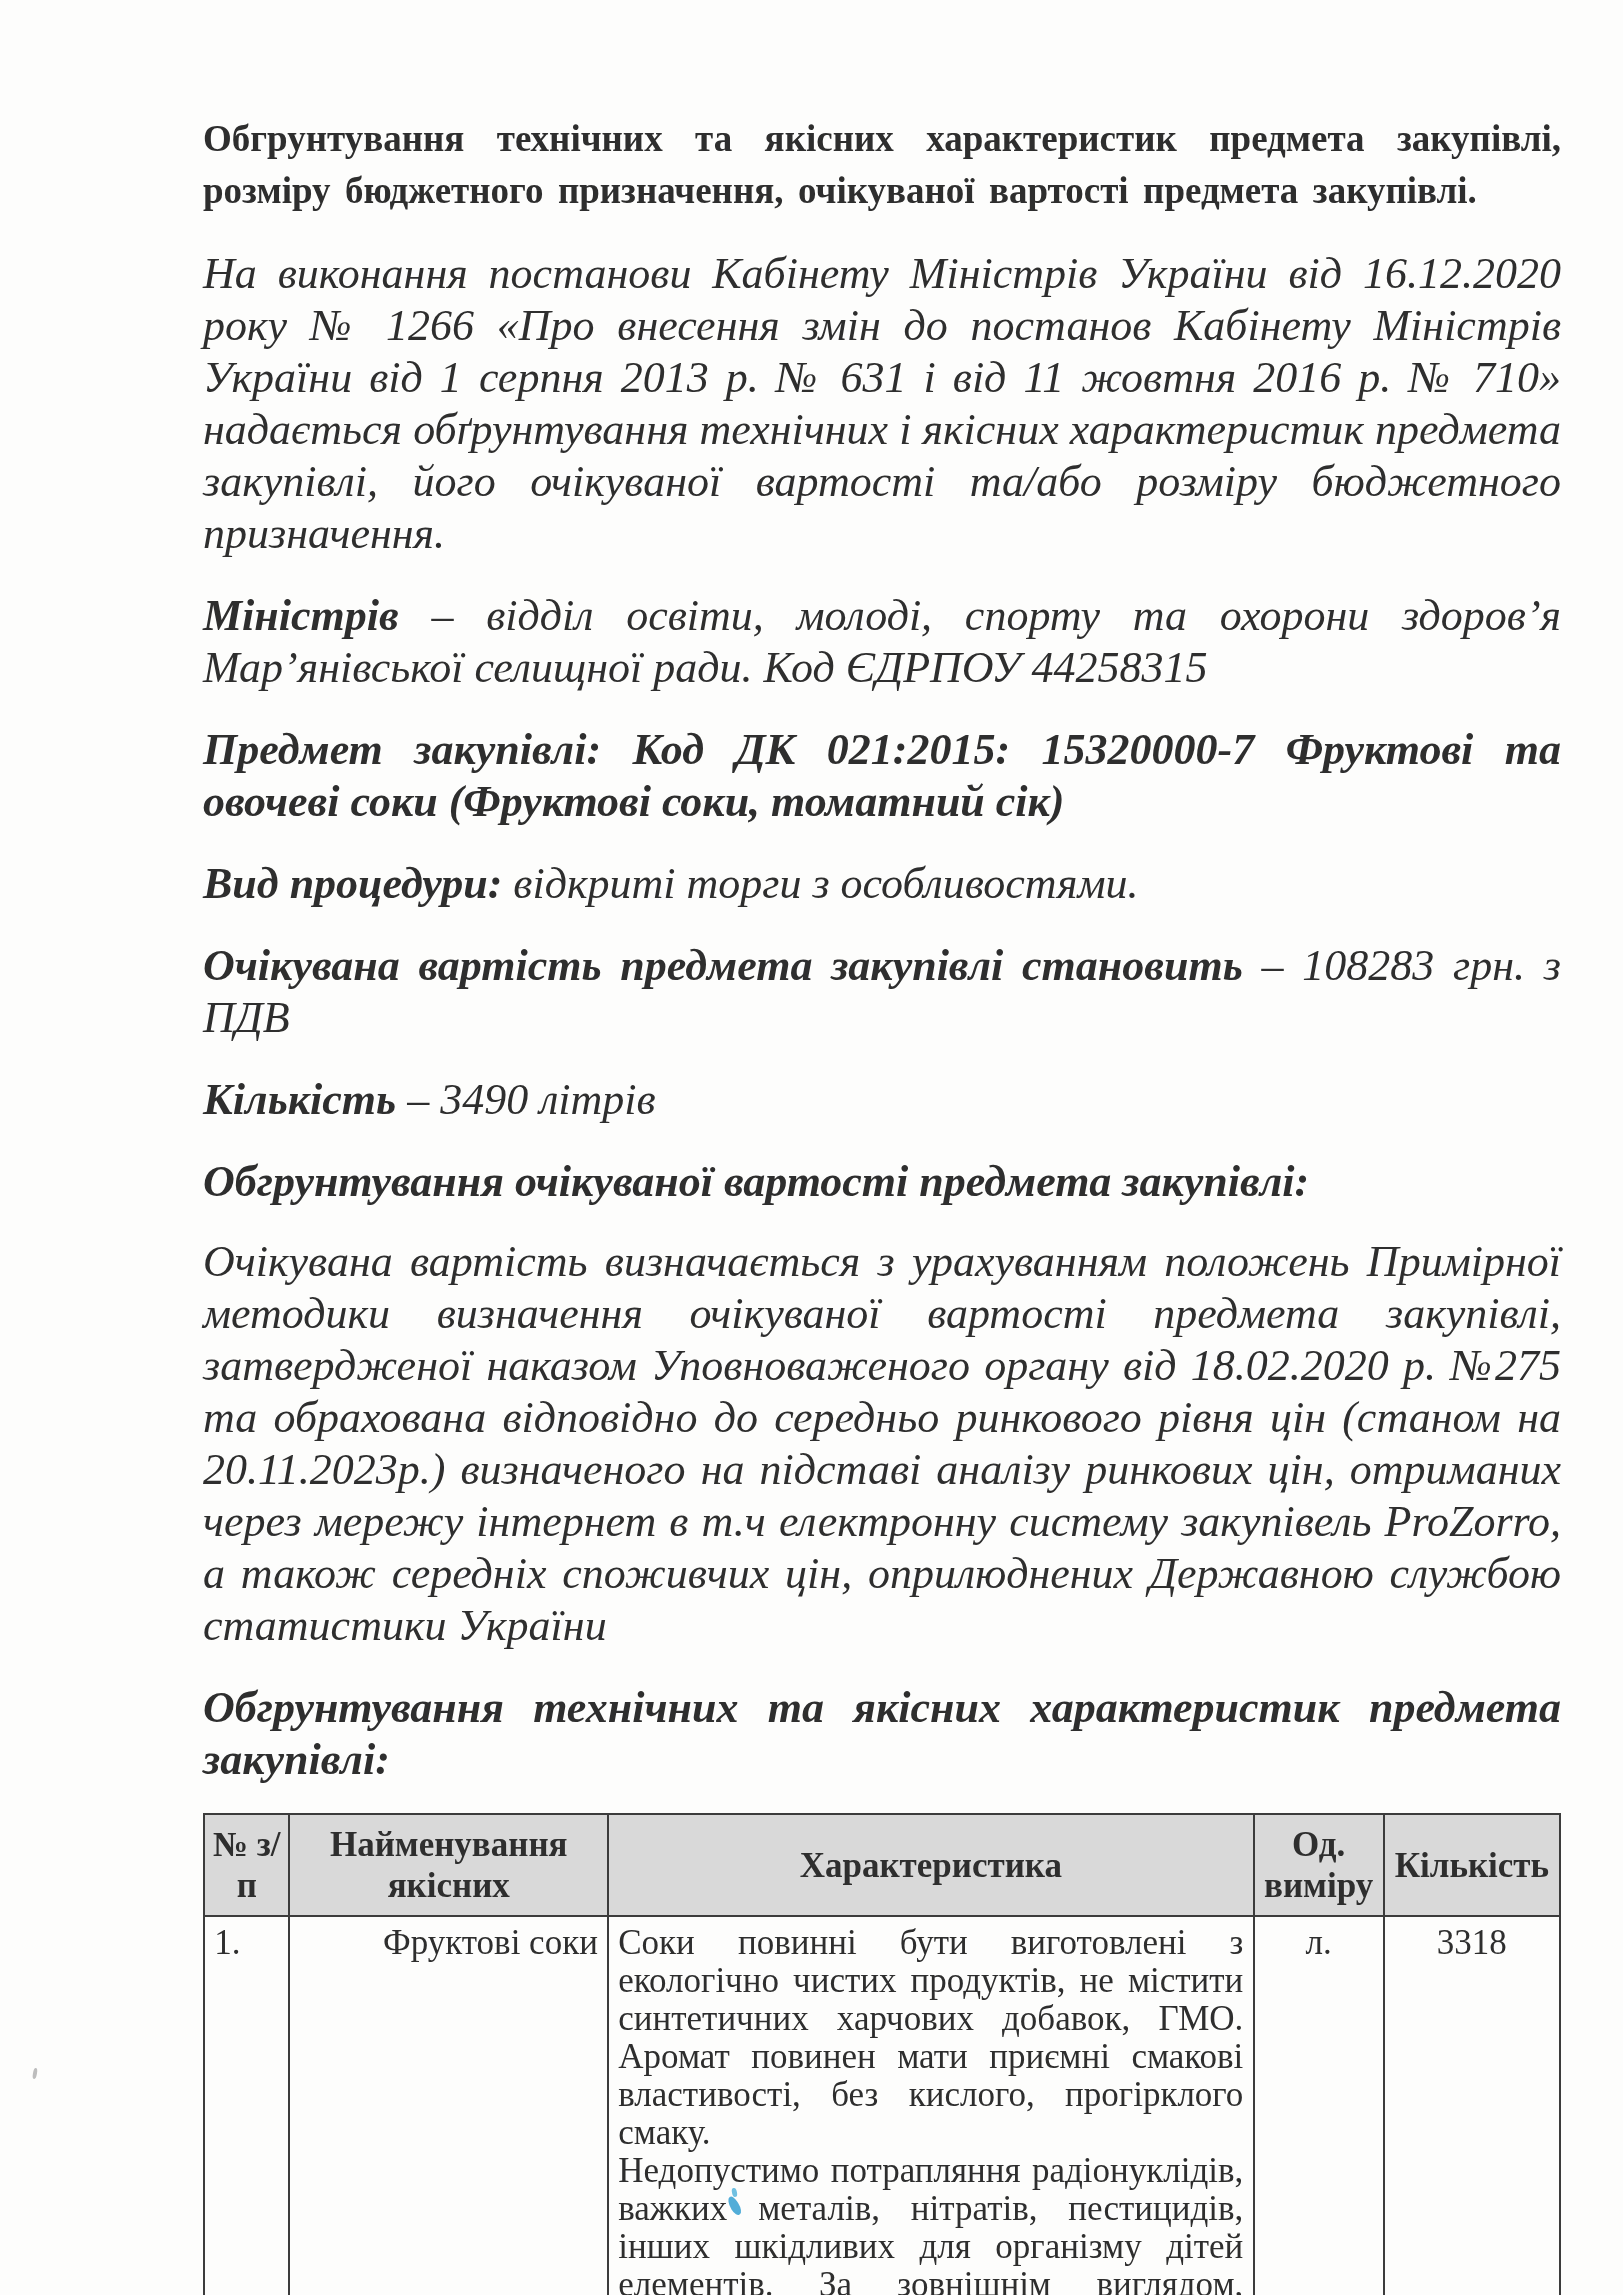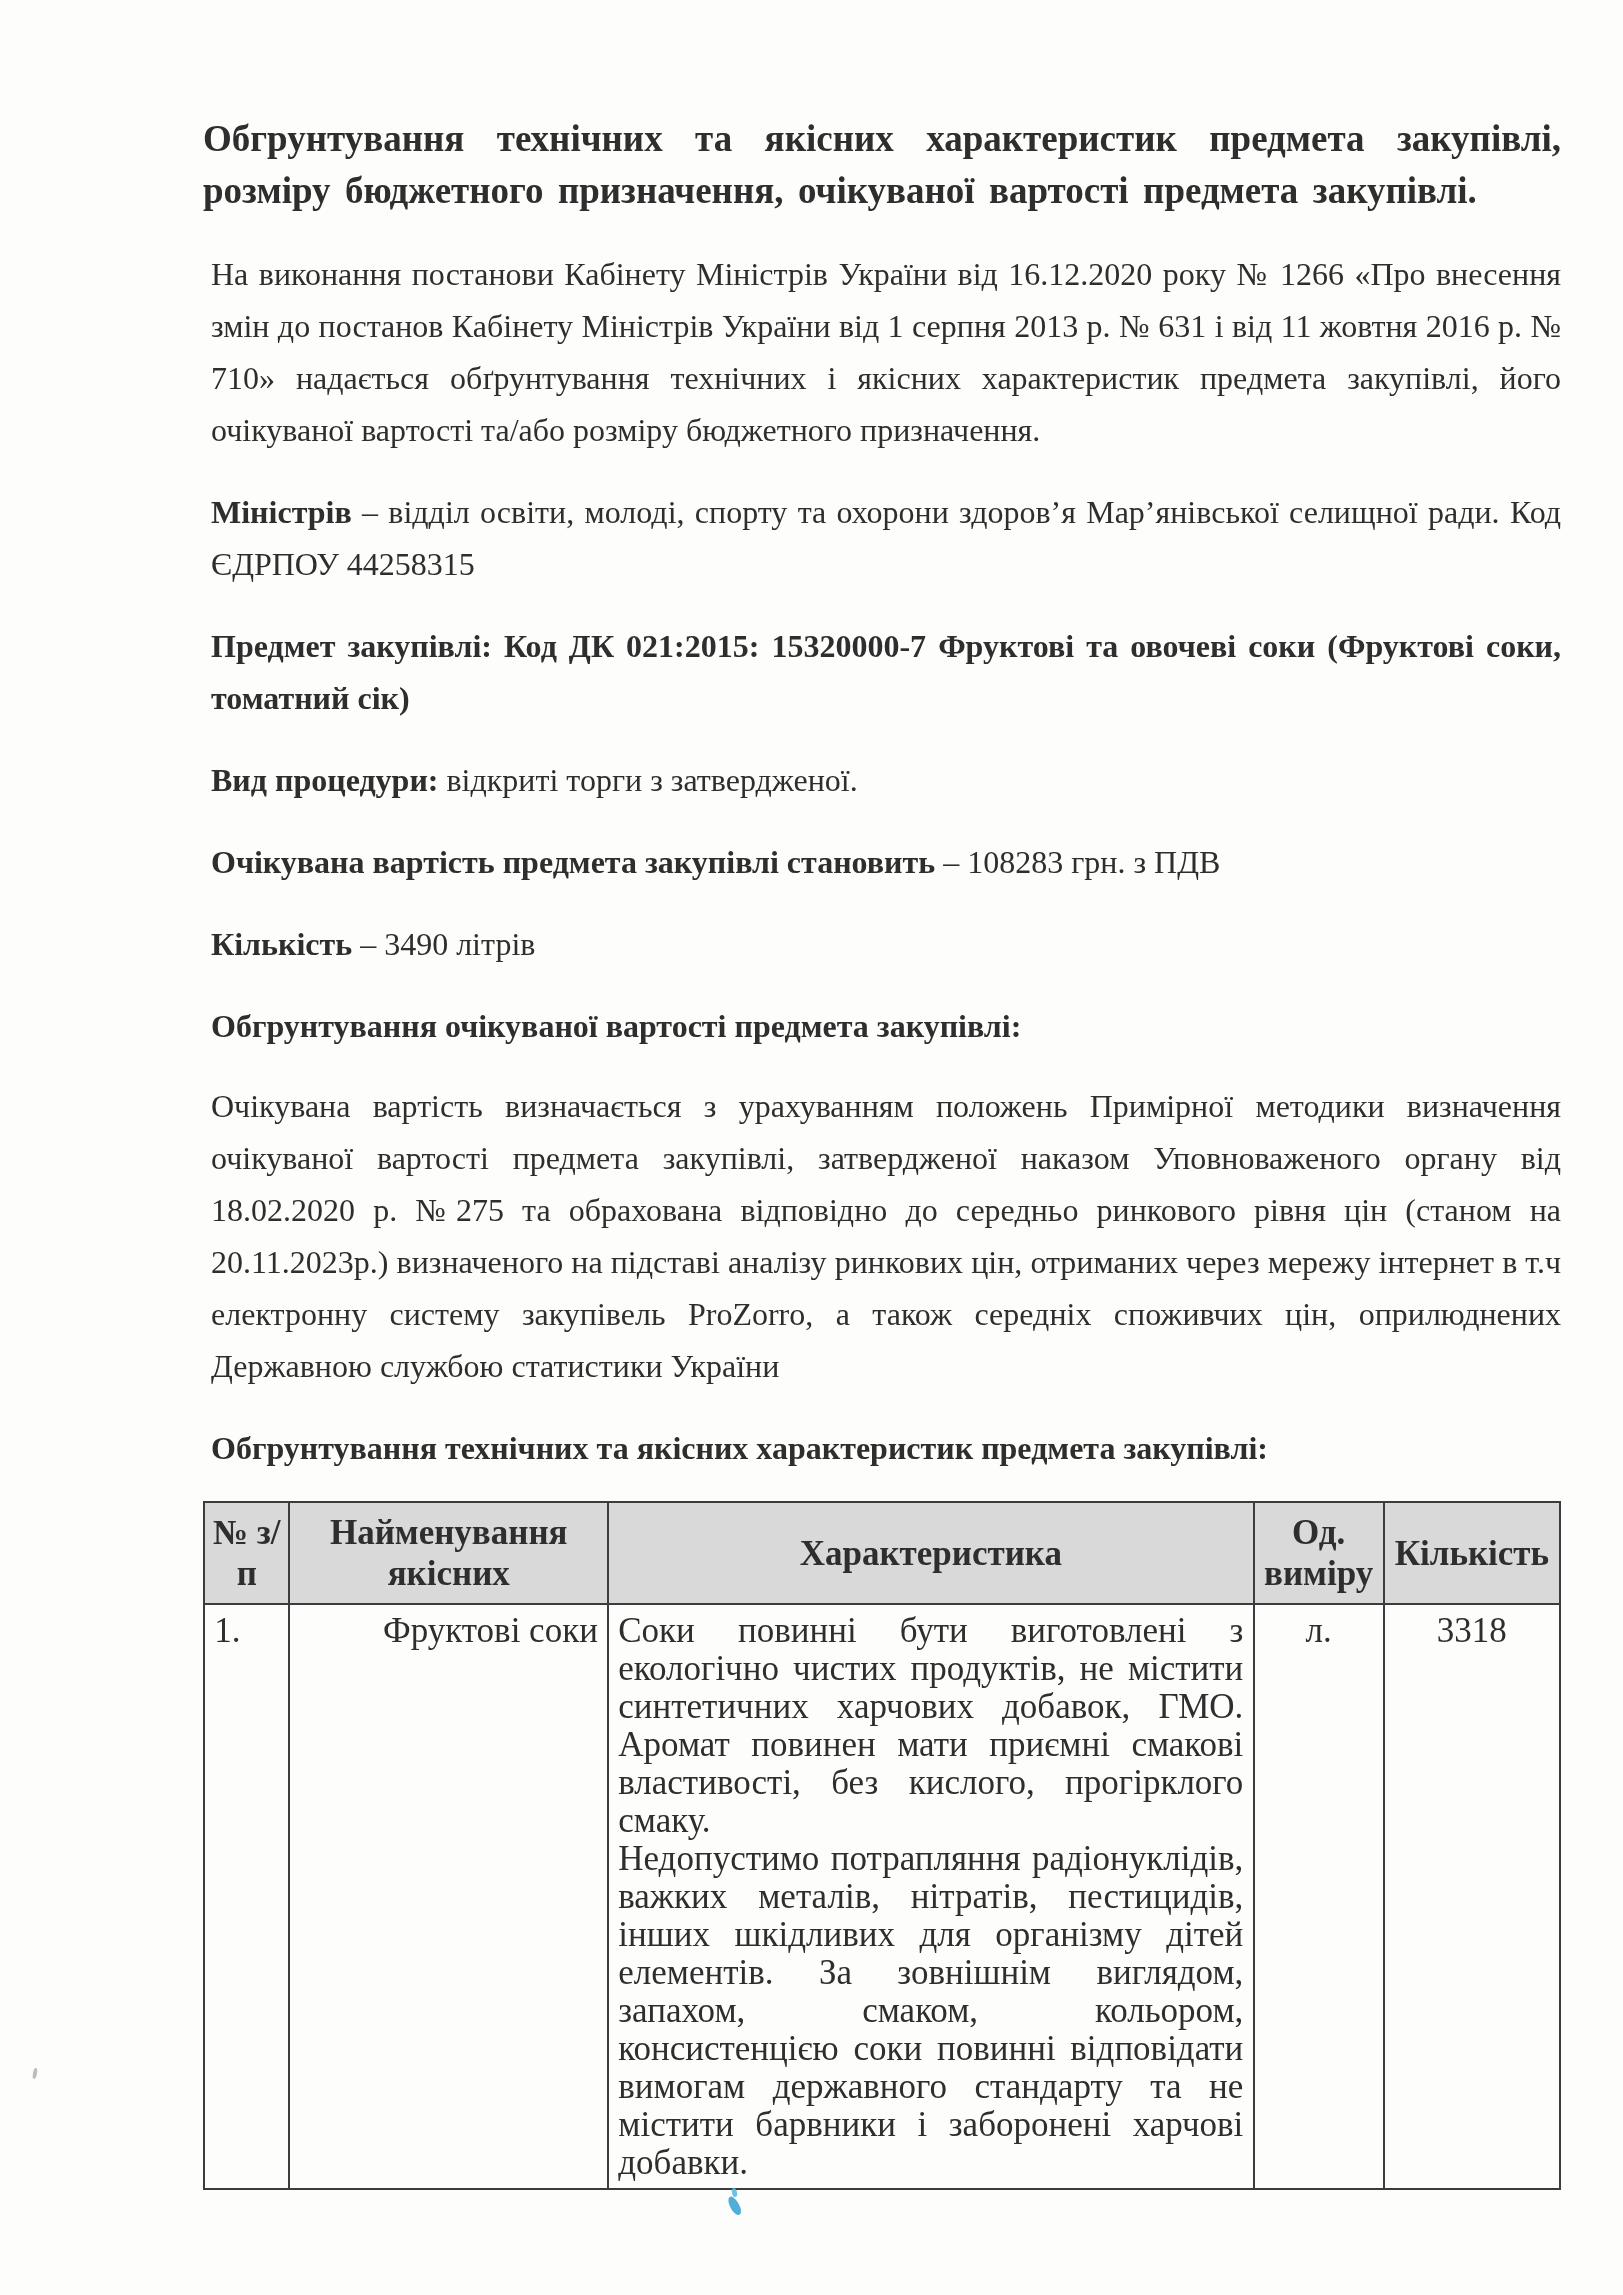--- a/index.html
+++ b/index.html
@@ -20,24 +20,25 @@
   }
   .title {
     font-size: 37px;
     font-weight: bold;
     line-height: 52px;
     text-align: justify;
     margin: 0 0 31px 0;
     word-spacing: 5.2px;
   }
   .para {
-    font-size: 32px;
+    font-size: 44px;
     line-height: 52px;
     text-align: justify;
-    margin: 0 0 30px 8px;
+    margin: 0 0 30px 0;
+    font-style: italic;
   }
   .b { font-weight: bold; }
   .heading { margin-bottom: 27.5px; }
 
   table.spec {
     width: 100%;
     border-collapse: collapse;
     border: 2.6px solid #3c3c3c;
     margin-top: 6px;
     font-size: 35px;
@@ -101,21 +102,21 @@
 <div class="page">
 
   <h1 class="title">Обгрунтування технічних та якісних характеристик предмета закупівлі, розміру бюджетного призначення, очікуваної вартості предмета закупівлі.</h1>
 
   <p class="para">На виконання постанови Кабінету Міністрів України від 16.12.2020 року № 1266 «Про внесення змін до постанов Кабінету Міністрів України від 1 серпня 2013 р. № 631 і від 11 жовтня 2016 р. № 710» надається обґрунтування технічних і якісних характеристик предмета закупівлі, його очікуваної вартості та/або розміру бюджетного призначення.</p>
 
   <p class="para"><span class="b">Міністрів</span><span> – відділ освіти, молоді, спорту та охорони здоров’я Мар’янівської селищної ради. Код ЄДРПОУ 44258315</span></p>
 
   <p class="para b">Предмет закупівлі: Код ДК 021:2015: 15320000-7 Фруктові та овочеві соки (Фруктові соки, томатний сік)</p>
 
-  <p class="para"><span class="b">Вид процедури:</span><span> відкриті торги з затвердженої.</span></p>
+  <p class="para"><span class="b">Вид процедури:</span><span> відкриті торги з особливостями.</span></p>
 
   <p class="para"><span class="b">Очікувана вартість предмета закупівлі становить</span><span> – 108283 грн. з ПДВ</span></p>
 
   <p class="para"><span class="b">Кількість</span><span> – 3490 літрів</span></p>
 
   <p class="para b heading">Обгрунтування очікуваної вартості предмета закупівлі:</p>
 
   <p class="para">Очікувана вартість визначається з урахуванням положень Примірної методики визначення очікуваної вартості предмета закупівлі, затвердженої наказом Уповноваженого органу від 18.02.2020 р. №275 та обрахована відповідно до середньо ринкового рівня цін (станом на 20.11.2023р.) визначеного на підставі аналізу ринкових цін, отриманих через мережу інтернет в т.ч електронну систему закупівель ProZorro, а також середніх споживчих цін, оприлюднених Державною службою статистики України</p>
 
   <p class="para b heading">Обгрунтування технічних та якісних характеристик предмета закупівлі:</p>

